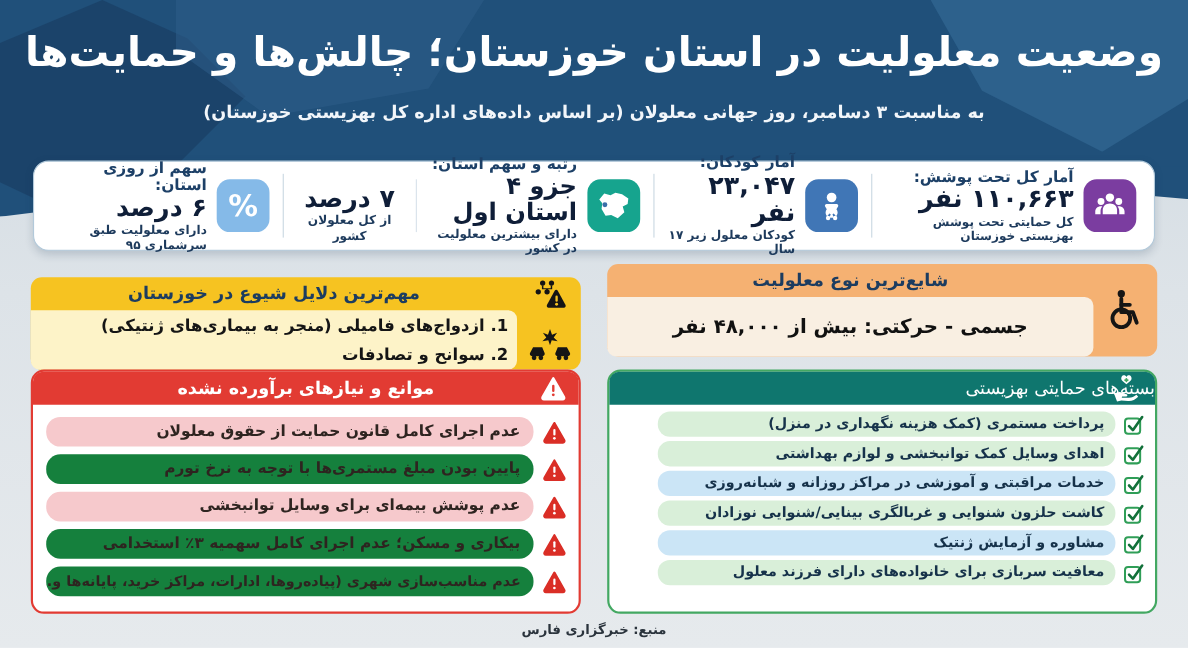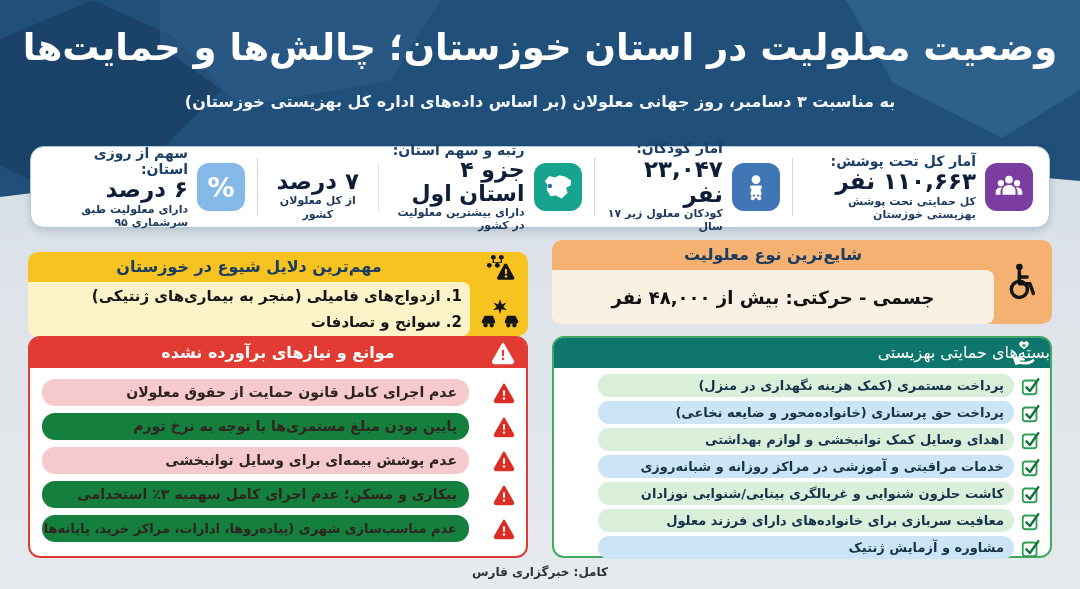--- a/index.html
+++ b/index.html
@@ -52,21 +52,21 @@
   .typebox{left:552px;top:240px;width:500px;height:84px;background:#f5b172;}
   .typebox .tab-body{background:#f9efe2;}
   .typebox .bx-hdr-txt{left:0;right:58px;color:#1c3c60;}
   .type-val{position:absolute;top:30px;bottom:0;left:0;right:58px;display:flex;align-items:center;
             justify-content:center;font-size:18px;font-weight:bold;color:#111;}
   
   .needs{left:28px;top:336px;width:500px;height:222px;background:#ffffff;border:2px solid #e23b33;border-radius:12px;}
   .needs-hdr{height:30px;background:#e23b33;border-radius:9px 9px 0 0;position:relative;
              color:#ffffff;text-align:center;font-size:16px;font-weight:bold;line-height:30px;}
   .needs-items{padding:11px 10px 0 12px;display:flex;flex-direction:column;gap:7px;}
-  .need-row{display:flex;align-items:center;gap:23px;}
+  .need-row{display:flex;align-items:center;gap:7px;}
   .need-pill{flex:1;height:27px;line-height:27px;border-radius:13px;padding:0 12px;
              font-size:14px;font-weight:bold;color:#2e2420;text-align:right;white-space:nowrap;overflow:hidden;}
   .tone-pink{background:#f6c9cc;}
   .tone-peach{background:#15803d;}
   
   .support{left:552px;top:336px;width:500px;height:222px;background:#ffffff;border:2px solid #43a862;border-radius:12px;}
   .support-hdr{height:30px;background:#0f766e;border-radius:9px 9px 0 0;position:relative;
                color:#ffffff;text-align:right;font-size:16px;font-weight:normal;line-height:30px;}
   .support-items{padding:6px 8px 0 12px;display:flex;flex-direction:column;gap:4px;margin-left:32px;}
   .sup-row{display:flex;align-items:center;gap:6px;}
@@ -304,29 +304,20 @@
         </span>
         <div class="sup-pill tone-green">پرداخت مستمری (کمک هزینه نگهداری در منزل)</div>
       </div>
       <div class="sup-row">
         <span>
           <svg width="22" height="22" viewBox="0 0 24 24">
               <rect x="3" y="6" width="15" height="15" rx="3" fill="#fff" stroke="#2f9e57" stroke-width="2"></rect>
               <path d="M7 13.5 10.8 17.5 20 4.5" fill="none" stroke="#13713a" stroke-width="2.6" stroke-linecap="round" stroke-linejoin="round"></path>
             </svg>
         </span>
-        <div class="sup-pill tone-blue">پرداخت حق پرستاری (خانواده‌محور و ضایعه نخاعی)</div>
-      </div>
-      <div class="sup-row">
-        <span>
-          <svg width="22" height="22" viewBox="0 0 24 24">
-              <rect x="3" y="6" width="15" height="15" rx="3" fill="#fff" stroke="#2f9e57" stroke-width="2"></rect>
-              <path d="M7 13.5 10.8 17.5 20 4.5" fill="none" stroke="#13713a" stroke-width="2.6" stroke-linecap="round" stroke-linejoin="round"></path>
-            </svg>
-        </span>
         <div class="sup-pill tone-green">اهدای وسایل کمک توانبخشی و لوازم بهداشتی</div>
       </div>
       <div class="sup-row">
         <span>
           <svg width="22" height="22" viewBox="0 0 24 24">
               <rect x="3" y="6" width="15" height="15" rx="3" fill="#fff" stroke="#2f9e57" stroke-width="2"></rect>
               <path d="M7 13.5 10.8 17.5 20 4.5" fill="none" stroke="#13713a" stroke-width="2.6" stroke-linecap="round" stroke-linejoin="round"></path>
             </svg>
         </span>
         <div class="sup-pill tone-blue">خدمات مراقبتی و آموزشی در مراکز روزانه و شبانه‌روزی</div>
@@ -340,28 +331,28 @@
         </span>
         <div class="sup-pill tone-green">کاشت حلزون شنوایی و غربالگری بینایی/شنوایی نوزادان</div>
       </div>
       <div class="sup-row">
         <span>
           <svg width="22" height="22" viewBox="0 0 24 24">
               <rect x="3" y="6" width="15" height="15" rx="3" fill="#fff" stroke="#2f9e57" stroke-width="2"></rect>
               <path d="M7 13.5 10.8 17.5 20 4.5" fill="none" stroke="#13713a" stroke-width="2.6" stroke-linecap="round" stroke-linejoin="round"></path>
             </svg>
         </span>
+        <div class="sup-pill tone-blue">مشاوره و آزمایش ژنتیک</div>
+      </div>
+      <div class="sup-row">
+        <span>
+          <svg width="22" height="22" viewBox="0 0 24 24">
+              <rect x="3" y="6" width="15" height="15" rx="3" fill="#fff" stroke="#2f9e57" stroke-width="2"></rect>
+              <path d="M7 13.5 10.8 17.5 20 4.5" fill="none" stroke="#13713a" stroke-width="2.6" stroke-linecap="round" stroke-linejoin="round"></path>
+            </svg>
+        </span>
         <div class="sup-pill tone-green">معافیت سربازی برای خانواده‌های دارای فرزند معلول</div>
       </div>
-      <div class="sup-row">
-        <span>
-          <svg width="22" height="22" viewBox="0 0 24 24">
-              <rect x="3" y="6" width="15" height="15" rx="3" fill="#fff" stroke="#2f9e57" stroke-width="2"></rect>
-              <path d="M7 13.5 10.8 17.5 20 4.5" fill="none" stroke="#13713a" stroke-width="2.6" stroke-linecap="round" stroke-linejoin="round"></path>
-            </svg>
-        </span>
-        <div class="sup-pill tone-blue">مشاوره و آزمایش ژنتیک</div>
-      </div>
-    </div>
-  </div>
-
-  <div class="footer">کامل: خبرگزاری فارس</div>
+    </div>
+  </div>
+
+  <div class="footer">منبع: خبرگزاری فارس</div>
 </div>
 
 </body></html>

